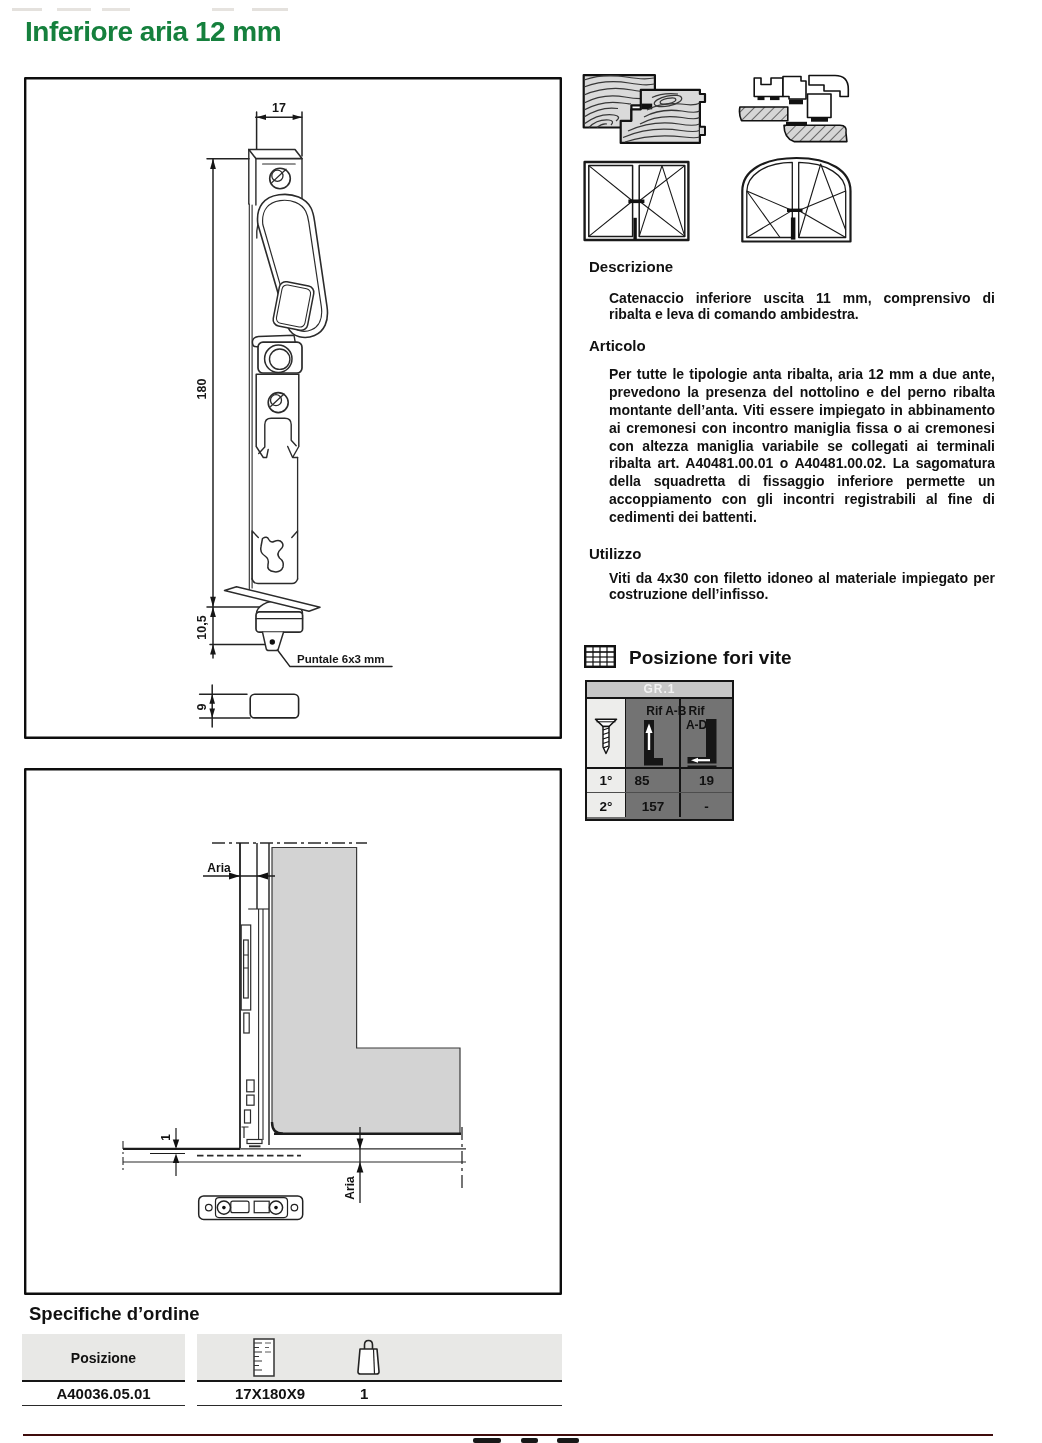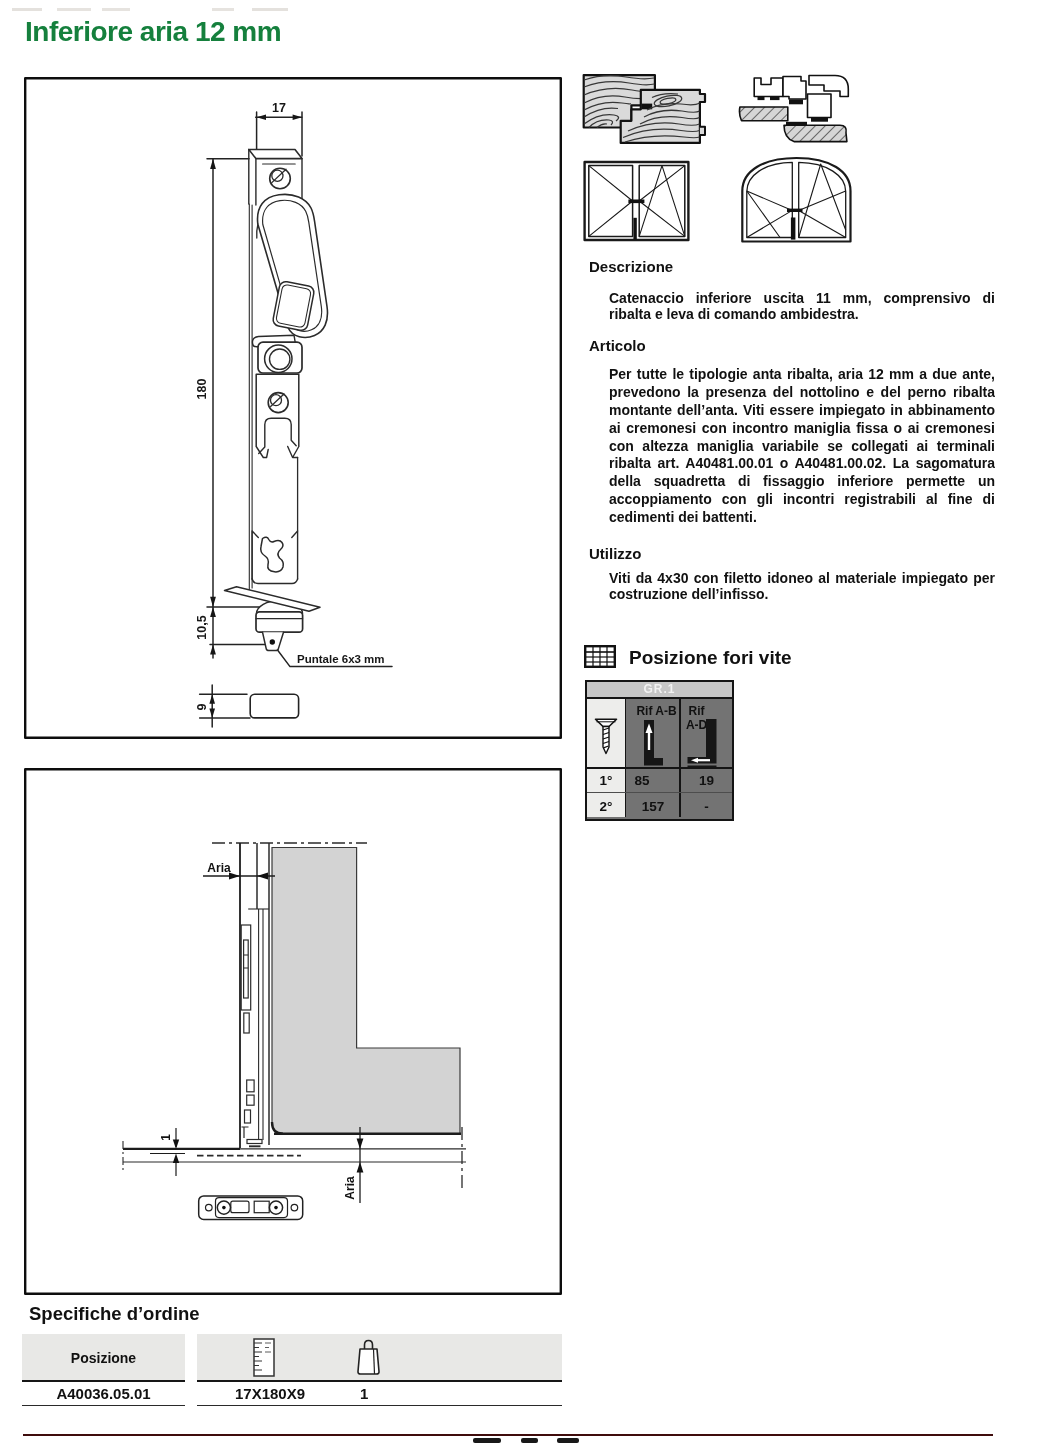--- a/index.html
+++ b/index.html
@@ -343,21 +343,21 @@
     <div style="position:absolute;left:92.4px;top:17.7px;width:1.7px;height:118.3px;background:#141414;"></div>
 
     <div style="position:absolute;left:0;top:85.8px;width:100%;height:1.7px;background:#141414;"></div>
 
     <div style="position:absolute;left:0;top:110.5px;width:100%;height:1.2px;background:#4d4d4d;"></div>
 
     <div style="position:absolute;left:0;top:17.7px;width:37.8px;height:68.1px;background:#ededeb;"></div>
     <div style="position:absolute;left:0;top:87.5px;width:37.8px;height:23px;background:#ededeb;"></div>
     <div style="position:absolute;left:0;top:111.7px;width:37.8px;height:24.3px;background:#ededeb;"></div>
 
-    <div style="position:absolute;left:39.5px;top:22.5px;width:60px;text-align:center;font-size:12px;font-weight:bold;">Rif A-B</div>
+    <div style="position:absolute;left:39.5px;top:22.5px;width:60px;text-align:right;font-size:12px;font-weight:bold;">Rif A-B</div>
 
     <div style="position:absolute;left:94.1px;top:22.5px;width:31px;text-align:center;font-size:12px;font-weight:bold;">Rif A-D</div>
 
     <svg style="position:absolute;left:7px;top:36px;" width="24" height="38" viewBox="0 0 24 38">
       <path d="M1.5,1.2 H22.5 L15,8.5 H9 Z" fill="#fff" stroke="#111" stroke-width="1.6" stroke-linejoin="round"></path>
       <path d="M2.5,3.8 H21.5" stroke="#111" stroke-width="1"></path>
       <path d="M9,8.5 H15 V29 L12,35.5 L9,29 Z" fill="#fff" stroke="#111" stroke-width="1.4" stroke-linejoin="round"></path>
       <path d="M9,12 L15,10 M9,16.5 L15,14.5 M9,21 L15,19 M9,25.5 L15,23.5 M9.5,29.8 L14.5,28" stroke="#111" stroke-width="1.3"></path>
     </svg>
 

